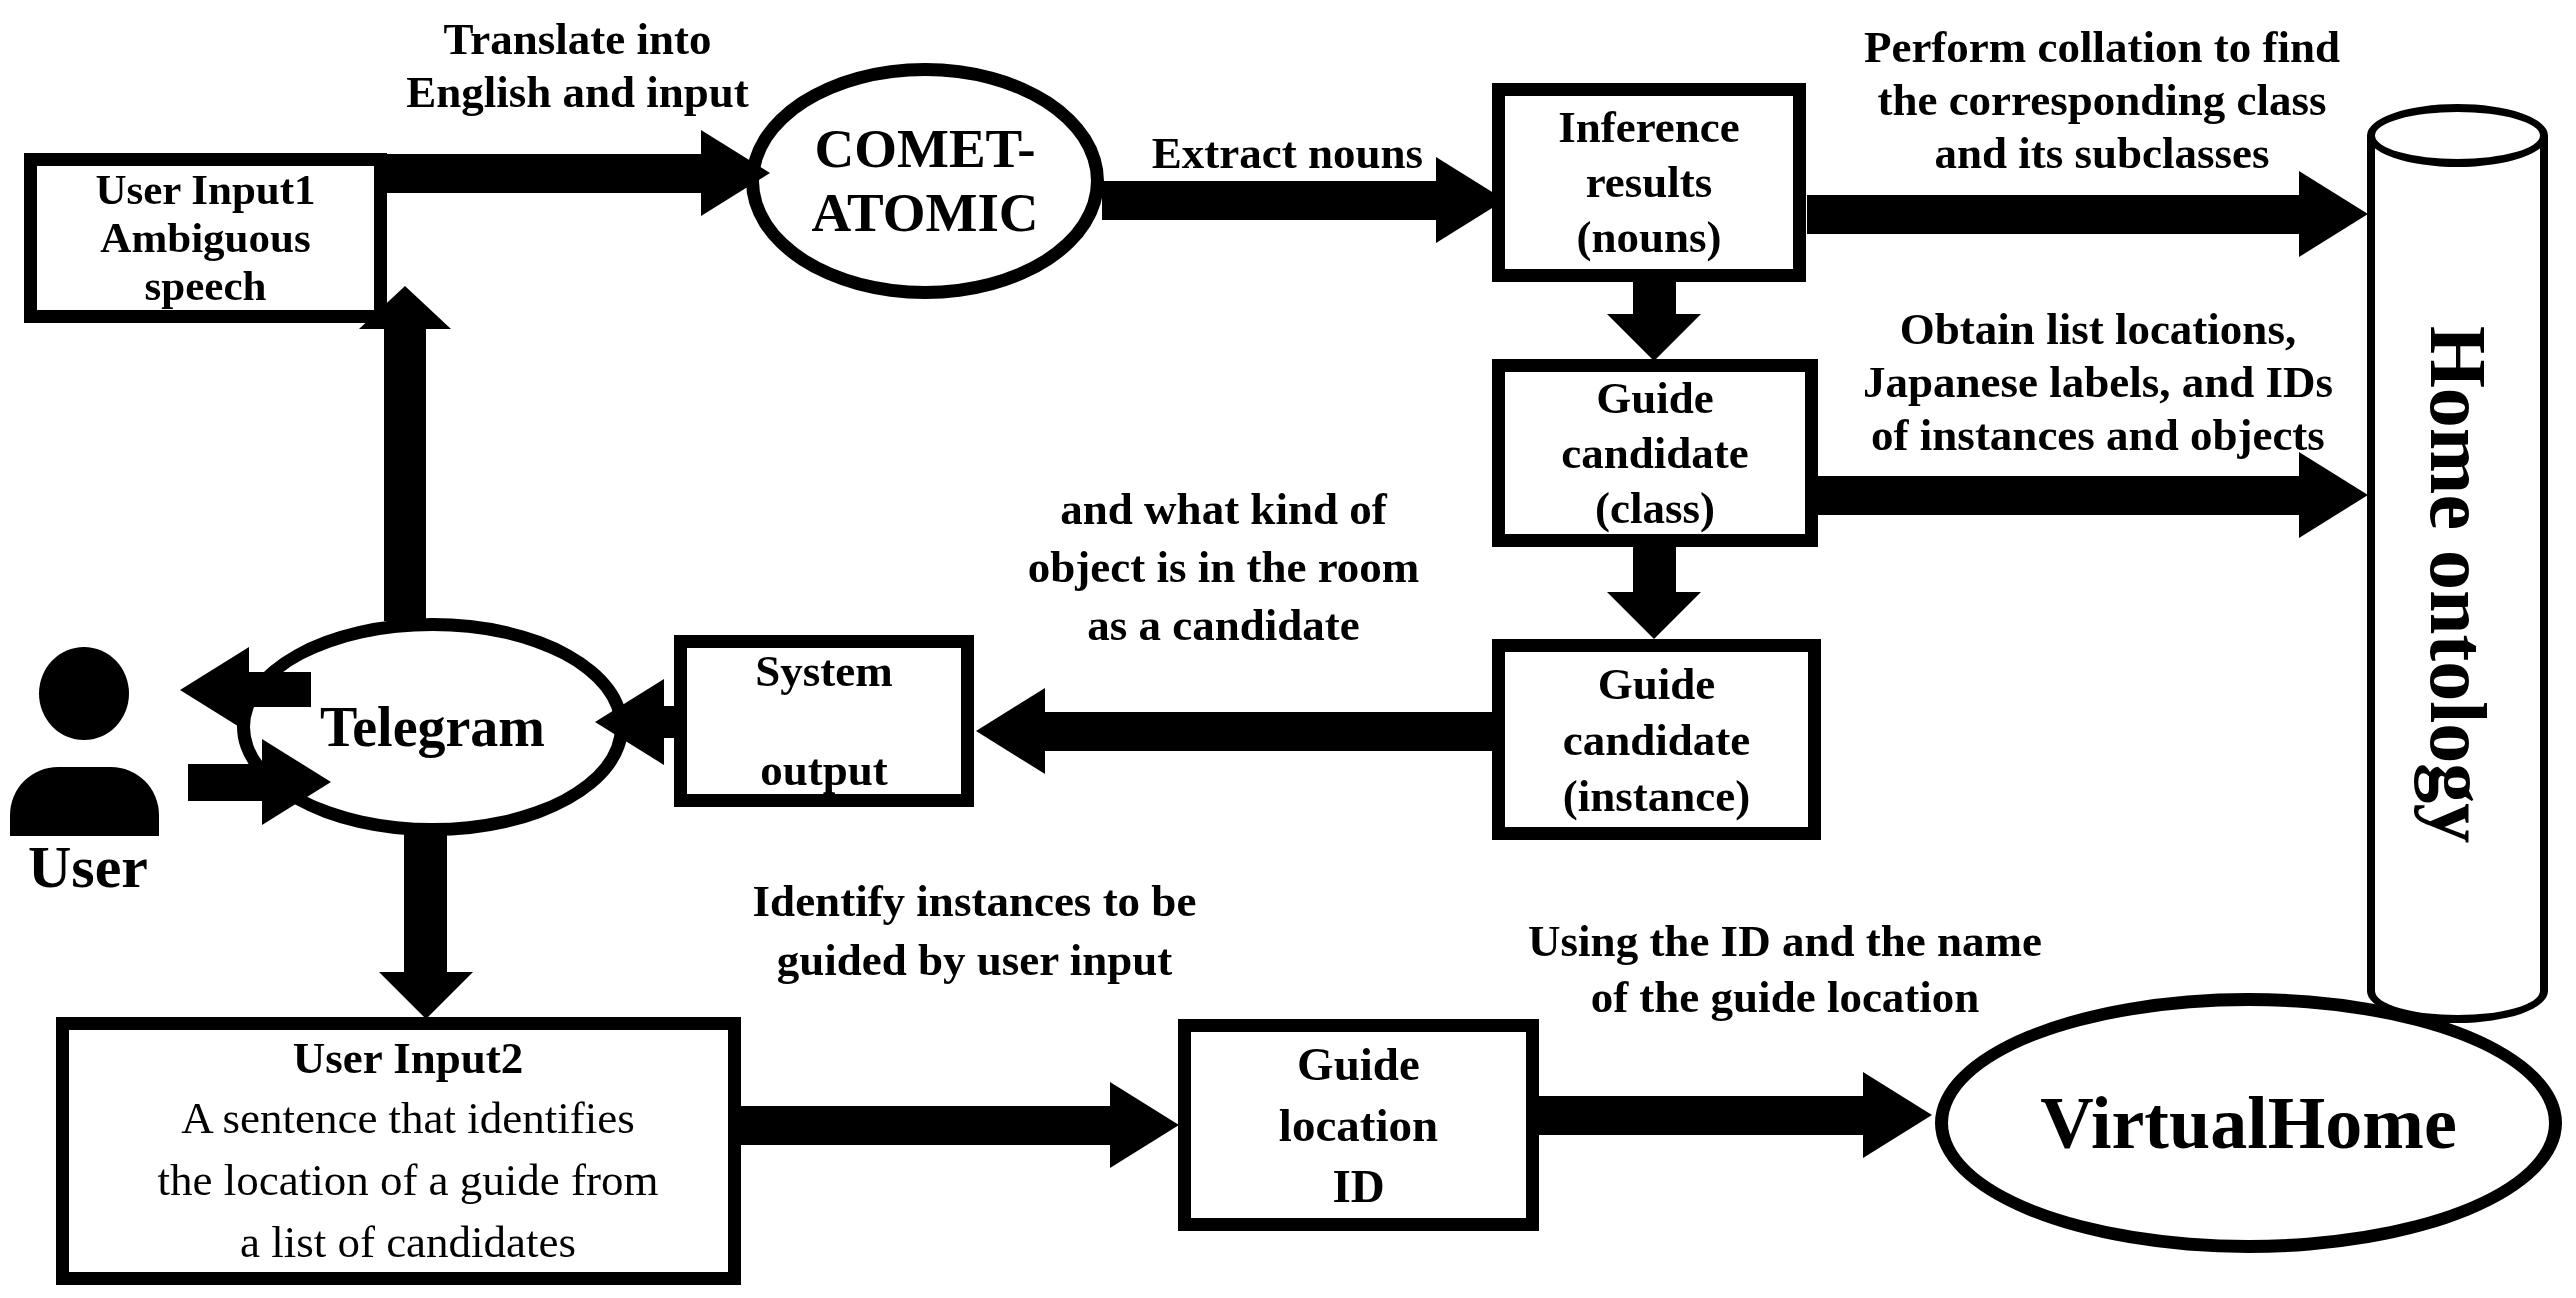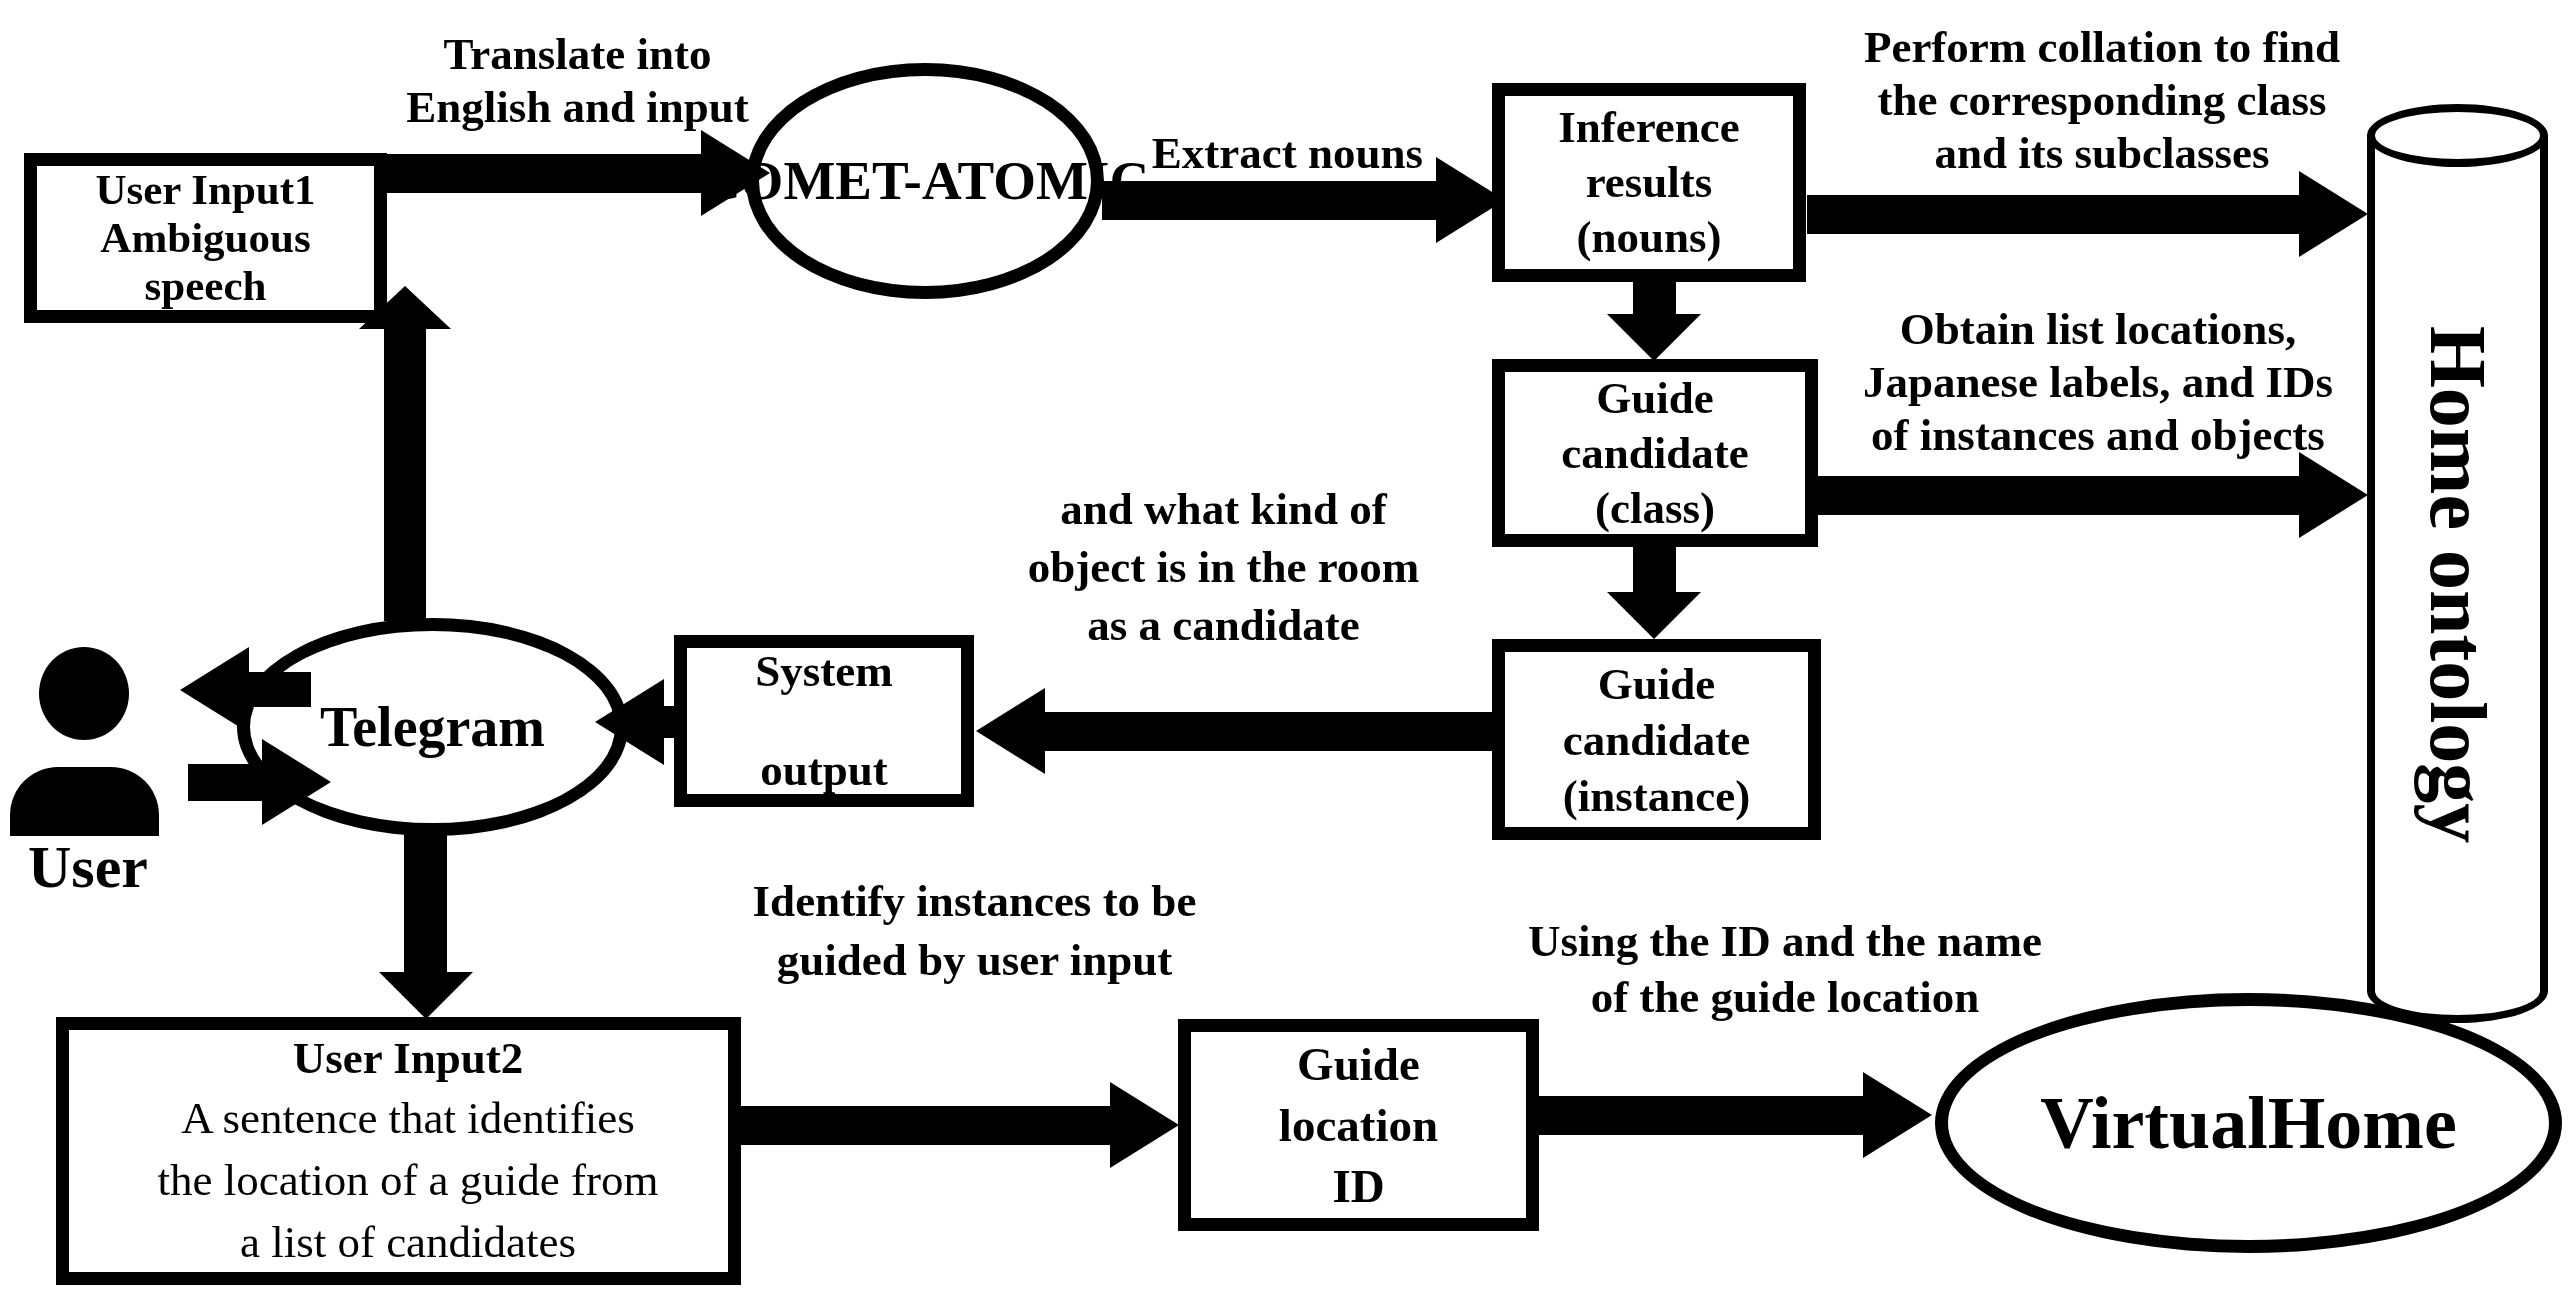--- a/index.html
+++ b/index.html
@@ -7,21 +7,21 @@
     position:relative; width:2576px; height:1299px; background:#ffffff;
     font-family:"Liberation Serif", serif; color:#000; overflow:hidden;
   }
   .box{
     position:absolute; background:#fff; border:13px solid #000;
     display:flex; flex-direction:column; justify-content:center; align-items:center;
     text-align:center; box-sizing:border-box;
   }
   .ellipse{
     position:absolute; background:#fff; border:13px solid #000; border-radius:50%;
-    display:flex; flex-direction:row; justify-content:center; align-items:center;
+    display:flex; flex-direction:column; justify-content:center; align-items:center;
     text-align:center; box-sizing:border-box;
   }
   .bold{font-weight:bold;}
   .line{display:block; white-space:nowrap;}
   .lbl{position:absolute; text-align:center; font-weight:bold; font-size:45px; line-height:53px; white-space:nowrap;}
   .shaft{position:absolute; background:#000;}
   .head{position:absolute; width:0; height:0;}
   .head.r{border-top:43px solid transparent; border-bottom:43px solid transparent; border-left:69px solid #000;}
   .head.l{border-top:43px solid transparent; border-bottom:43px solid transparent; border-right:69px solid #000;}
   .head.u{border-left:46px solid transparent; border-right:46px solid transparent; border-bottom:43px solid #000;}
@@ -151,21 +151,21 @@
 
   <div class="shaft" style="left:188px; top:764px; width:74px; height:37px;"></div>
   <div class="head r" style="left:262px; top:739px;"></div>
 
   <div class="shaft" style="left:741px; top:1106px; width:369px; height:39px;"></div>
   <div class="head r" style="left:1110px; top:1082px;"></div>
 
   <div class="shaft" style="left:1539px; top:1096px; width:324px; height:39px;"></div>
   <div class="head r" style="left:1863px; top:1072px;"></div>
 
-  <div class="lbl" style="left:369px; top:28px; width:417px;">
+  <div class="lbl" style="left:369px; top:13px; width:417px;">
     <span class="line">Translate into</span>
     <span class="line">English and input</span>
   </div>
 
   <div class="lbl" style="left:1115px; top:127px; width:345px;">
     <span class="line">Extract nouns</span>
   </div>
 
   <div class="lbl" style="left:1821px; top:21px; width:562px;">
     <span class="line">Perform collation to find</span>

